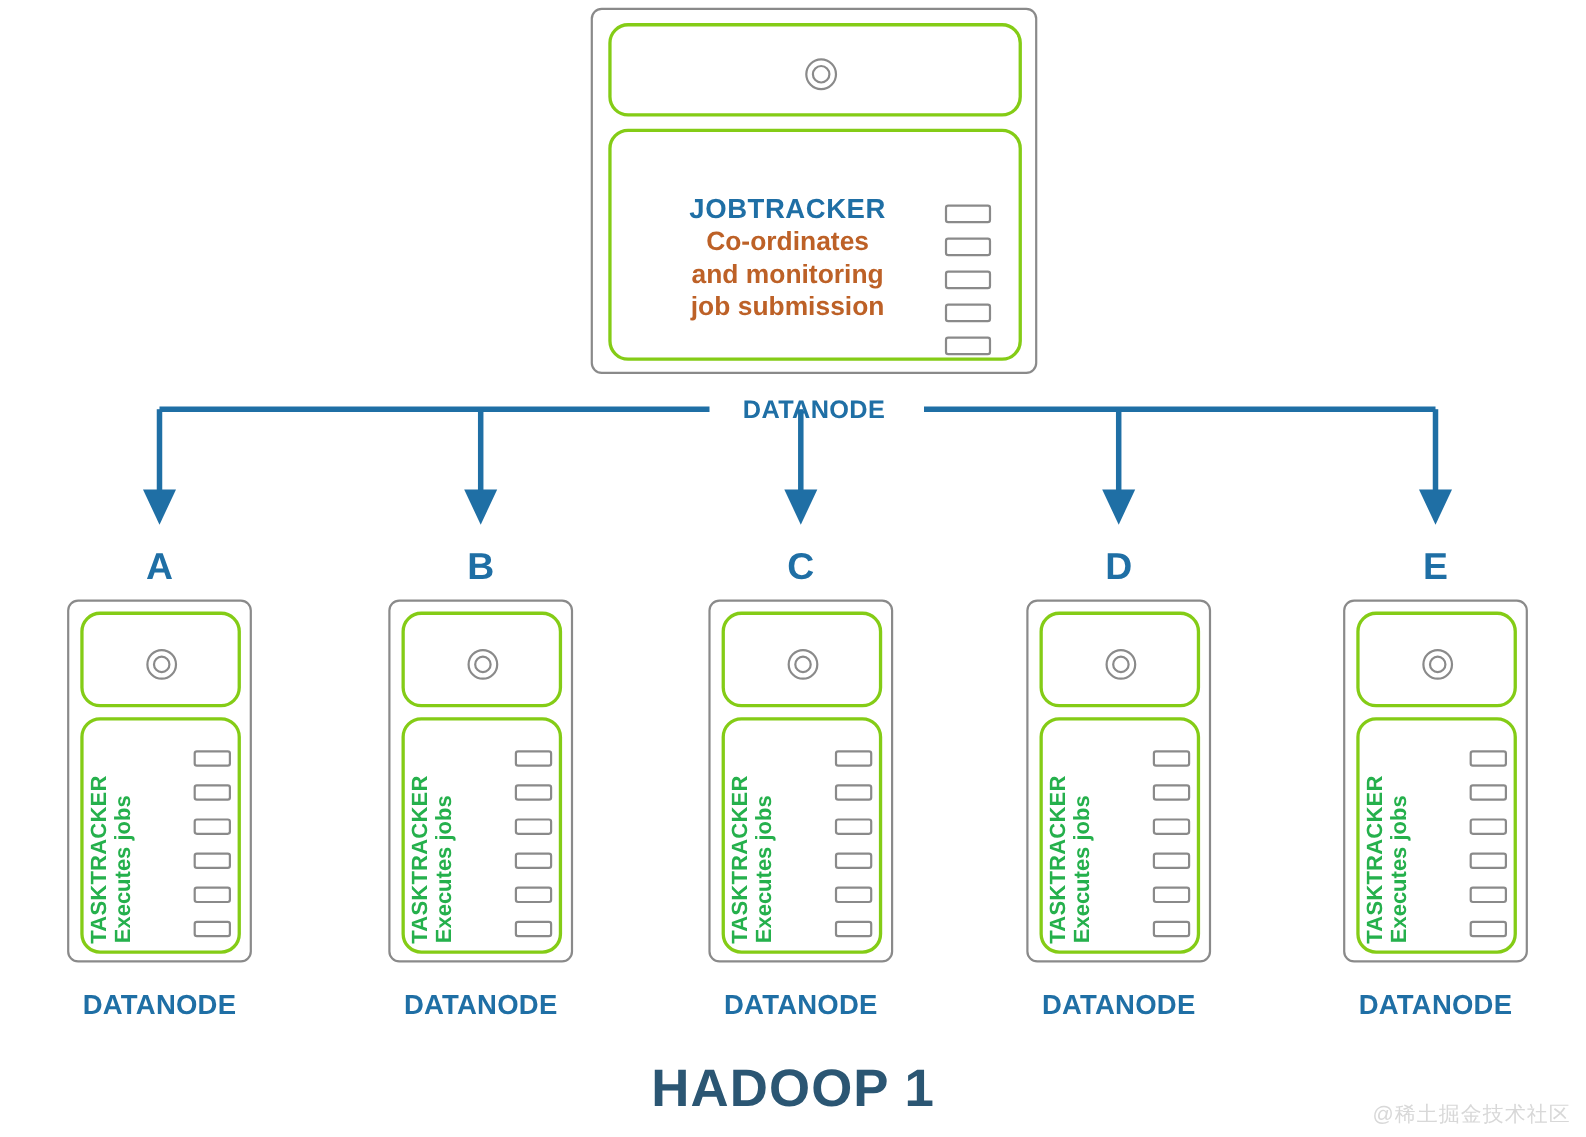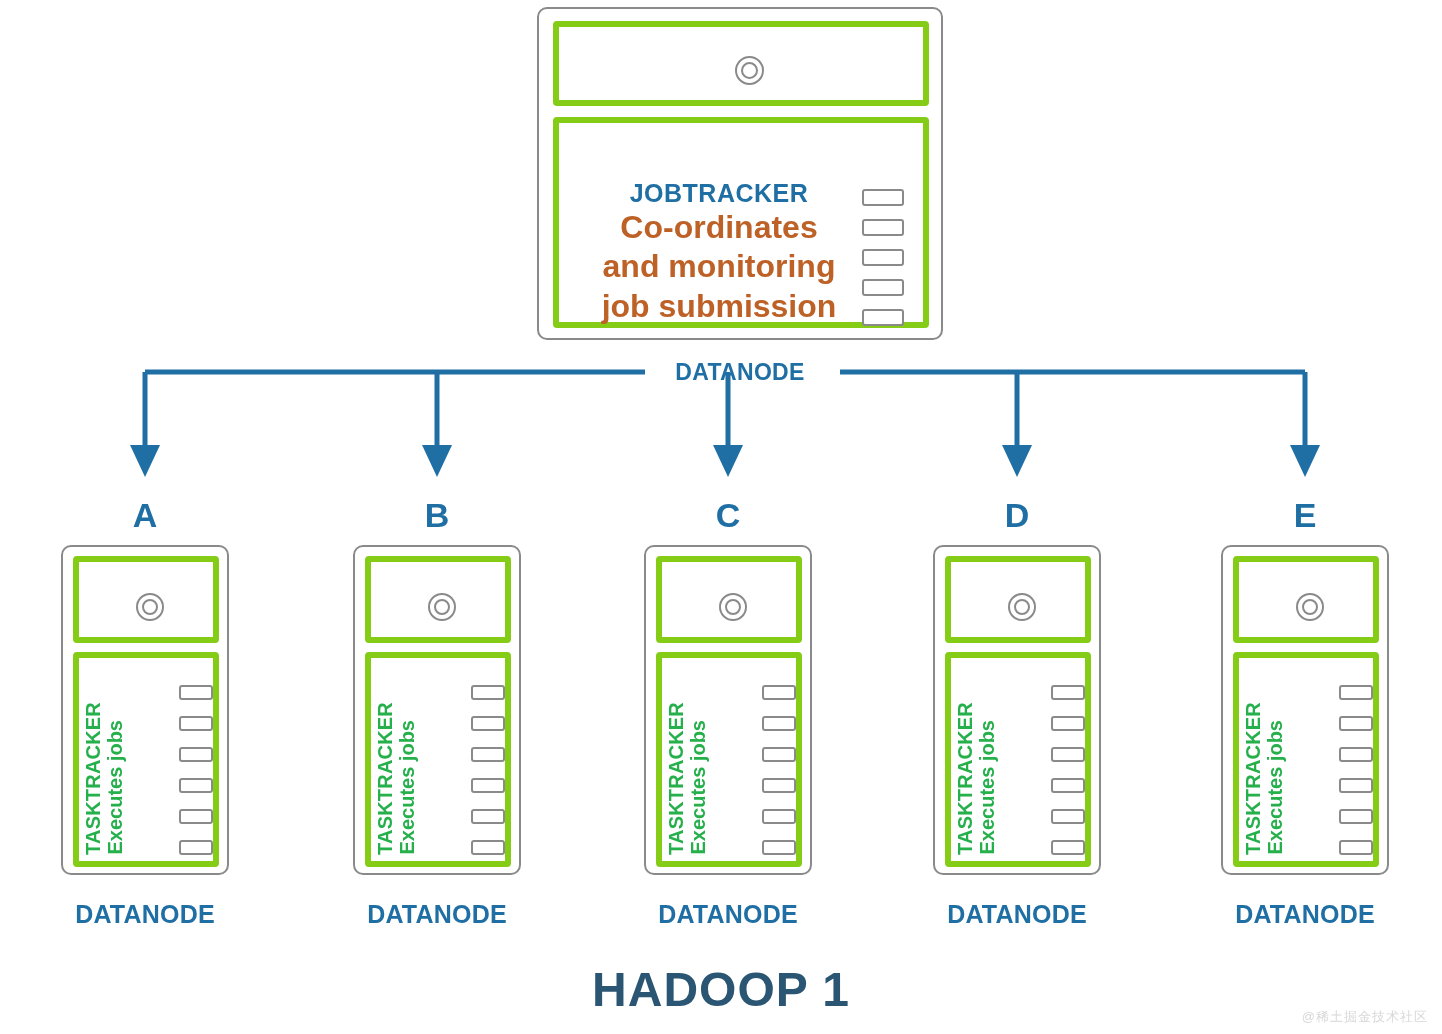--- a/index.html
+++ b/index.html
@@ -22,22 +22,22 @@
   .chassis {
     position: absolute;
     box-sizing: border-box;
     border: 2px solid #8a8a8a;
     border-radius: 10px;
     background: #ffffff;
   }
   .bay {
     position: absolute;
     box-sizing: border-box;
-    border: 6px solid #84cc16;
-    border-radius: 4px;
+    border: 3px solid #84cc16;
+    border-radius: 18px;
     background: #ffffff;
   }
   .power-ring {
     position: absolute;
     box-sizing: border-box;
     border: 2px solid #8a8a8a;
     border-radius: 50%;
     background: #ffffff;
   }
   .power-ring::after {
@@ -72,21 +72,21 @@
     text-align: center;
   }
   .jt-title {
     font-size: 25px;
     font-weight: bold;
     color: #1f6fa5;
     letter-spacing: 0.5px;
     line-height: 1.2;
   }
   .jt-desc {
-    font-size: 32px;
+    font-size: 24px;
     font-weight: bold;
     color: #bd6127;
     line-height: 1.23;
   }
   .jt-slots { position: absolute; left: 303px; top: 66px; }
   .jt-slots .slot { left: 0; width: 42px; height: 17px; }
 
   
   #connector-layer {
     position: absolute;
@@ -163,21 +163,21 @@
     text-align: center;
     font-size: 48px;
     font-weight: bold;
     color: #2b5673;
     letter-spacing: 1px;
   }
   #watermark {
     position: absolute;
     right: 14px;
     bottom: 8px;
-    font-size: 13px;
+    font-size: 19px;
     color: #d8d8d8;
     letter-spacing: 1px;
     text-align: right;
   }
 </style>
 </head>
 <body>
 
 <div id="canvas">
 

